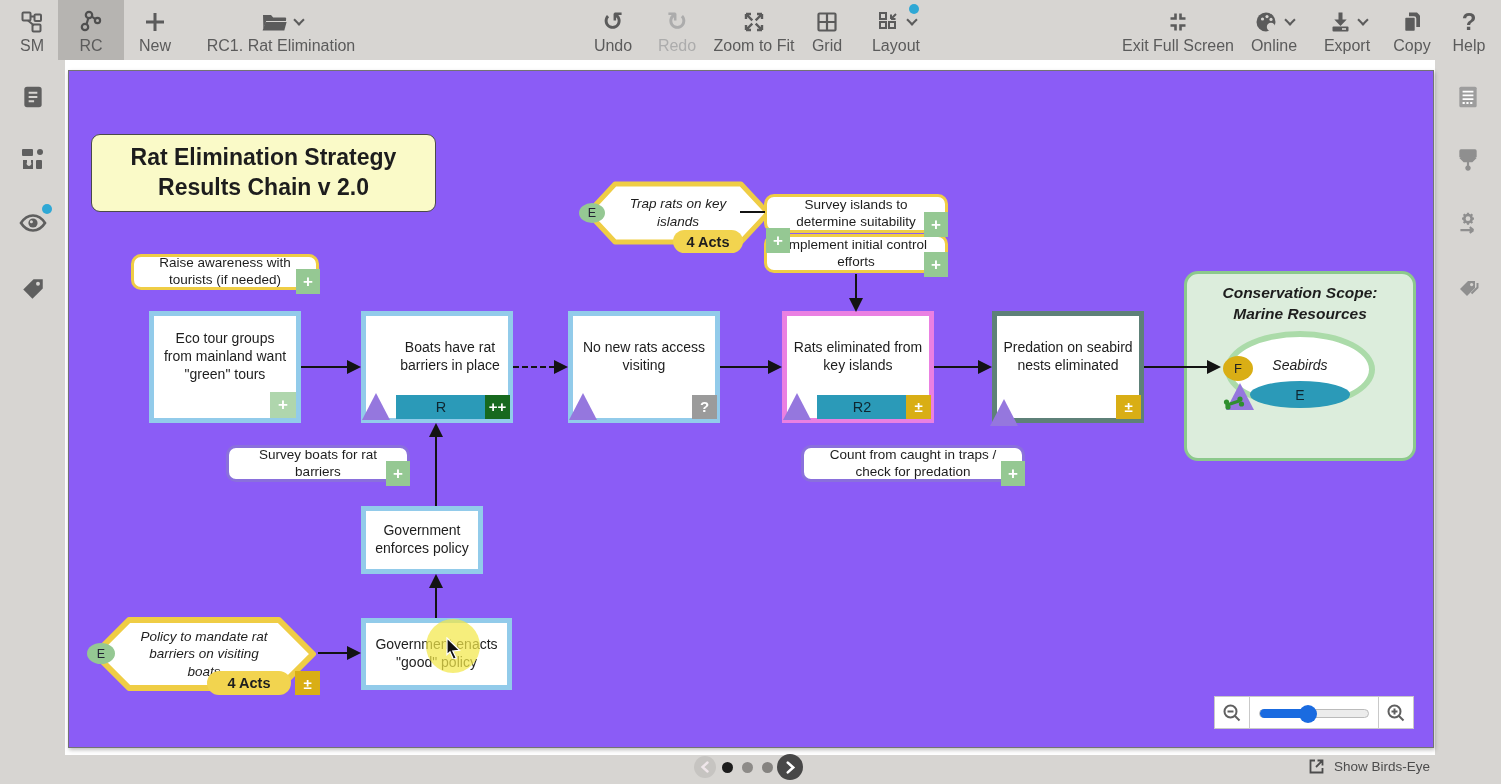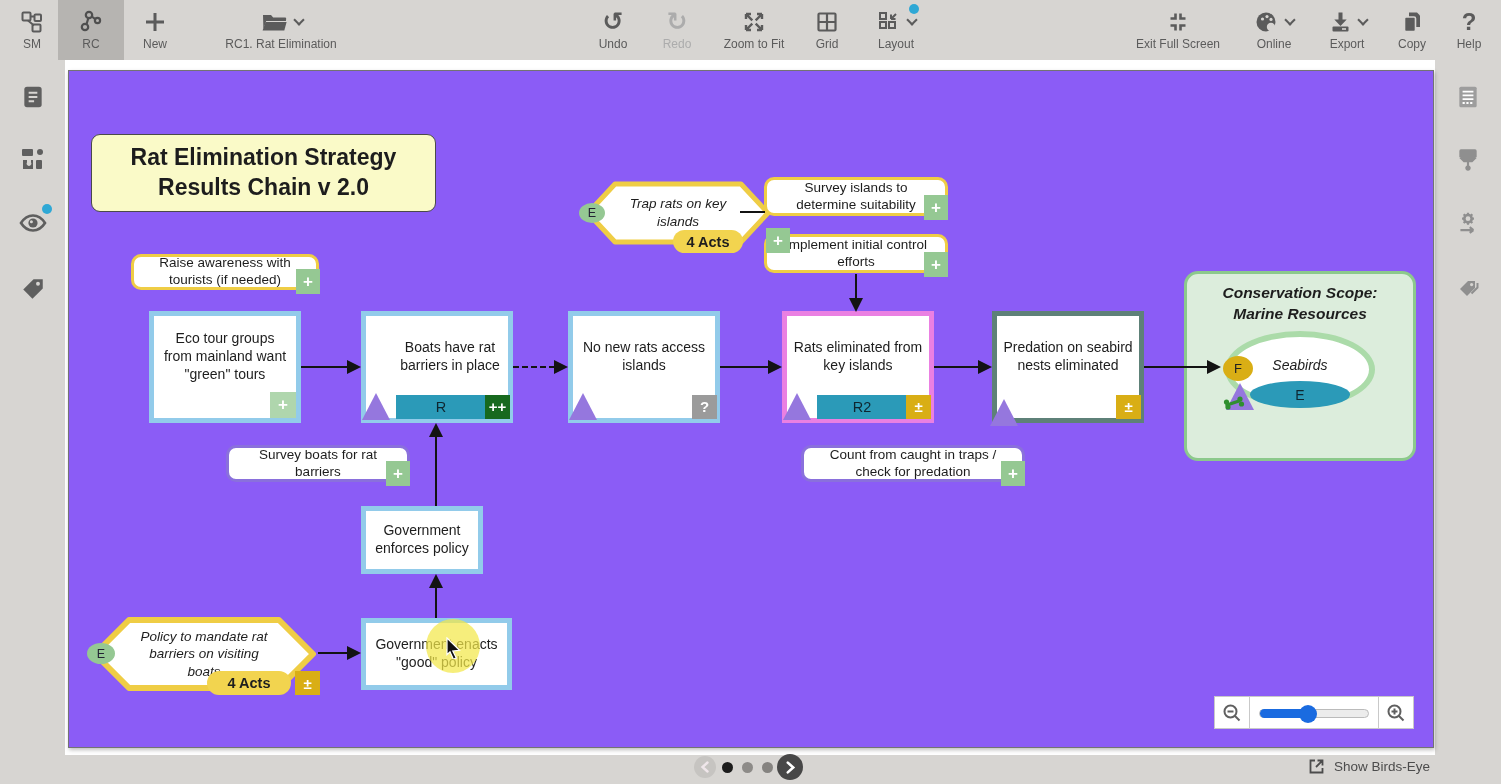--- a/index.html
+++ b/index.html
@@ -4,21 +4,21 @@
 <style>
   * { margin:0; padding:0; box-sizing:border-box; }
   html,body { width:1501px; height:784px; }
   body { background:#d7d5d2; font-family:"Liberation Sans",sans-serif; position:relative; overflow:hidden; color:#1d1d1d; }
 
   
   .toolbar { position:absolute; left:0; top:0; right:0; height:60px; }
   .tb-group { position:absolute; top:0; height:60px; display:flex; }
   .tb-item { display:flex; flex-direction:column; align-items:center; padding-top:8px; color:#5b5b5b; cursor:pointer; position:relative; }
   .tb-item .ico { height:28px; display:flex; align-items:center; justify-content:center; gap:3px; }
-  .tb-label { font-size:12px; margin-top:1px; white-space:nowrap; }
+  .tb-label { font-size:16px; margin-top:1px; white-space:nowrap; }
   .tb-item.selected { background:#b6b4b1; }
   .tb-item.disabled { color:#acacac; }
   .uglyph { font-family:"DejaVu Sans",sans-serif; font-size:25px; line-height:24px; font-weight:bold; }
   .qglyph { font-size:24px; font-weight:bold; line-height:26px; }
   .chev { width:8px; height:8px; border-right:2px solid #5b5b5b; border-bottom:2px solid #5b5b5b; transform:rotate(45deg); margin-left:2px; margin-top:-4px; }
   .bluedot { position:absolute; width:10px; height:10px; border-radius:50%; background:#2FA8D5; }
 
   
   .rail { position:absolute; top:60px; bottom:0; display:flex; flex-direction:column; align-items:center; }
   .rail-left { left:0; width:65px; }
@@ -303,21 +303,21 @@
           <polygon points="3,32 30,3 156,3 183,32 156,61 30,61" fill="#ffffff" stroke="#EFCD45" stroke-width="5" stroke-linejoin="round"></polygon>
         </svg>
       <div class="hextext">Trap rats on key islands</div>
       <span class="ebadge" style="left:-6px; top:22px; width:26px; height:20px;">E</span>
       <span class="pill" style="left:88px; bottom:-8px; width:70px; height:23px;">4 Acts</span>
       <span class="badge-plus" style="right:-19px; bottom:-8px;">+</span>
     </div>
 
     <div class="hl" style="left:671px; top:140px; width:25px;"></div>
 
-    <div class="abox" style="left:695px; top:106px; width:184px; height:39px;">
+    <div class="abox" style="left:695px; top:123px; width:184px; height:39px;">
       <span>Survey islands to determine suitability</span>
       <span class="badge-plus" style="right:-3px; bottom:-7px;">+</span>
     </div>
 
     <div class="abox" style="left:695px; top:163px; width:184px; height:39px;">
       <span>Implement initial control efforts</span>
       <span class="badge-plus" style="right:-3px; bottom:-7px;">+</span>
     </div>
 
     <div class="vl" style="left:786px; top:203px; height:26px;"></div>
@@ -329,21 +329,21 @@
     </div>
 
     <div class="rbox" style="left:292px; top:240px;padding-left:32px;">
       <span>Boats have rat barriers in place</span>
       <span class="tri" style="left:-4px; bottom:-2px;"></span>
       <span class="ibar" style="left:30px; bottom:-1px; width:90px;">R</span>
       <span class="rating green" style="right:-2px; bottom:-1px;">++</span>
     </div>
 
     <div class="rbox" style="left:499px; top:240px;">
-      <span>No new rats access islands</span>
+      <span>No new rats access visiting</span>
       <span class="tri" style="left:-4px; bottom:-2px;"></span>
       <span class="rating gray" style="right:-2px; bottom:-1px;">?</span>
     </div>
 
     <div class="rbox pink" style="left:713px; top:240px;">
       <span>Rats eliminated from key islands</span>
       <span class="tri" style="left:-4px; bottom:-2px;"></span>
       <span class="ibar" style="left:30px; bottom:-1px; width:90px;">R2</span>
       <span class="rating gold" style="right:-2px; bottom:-1px;">±</span>
     </div>

